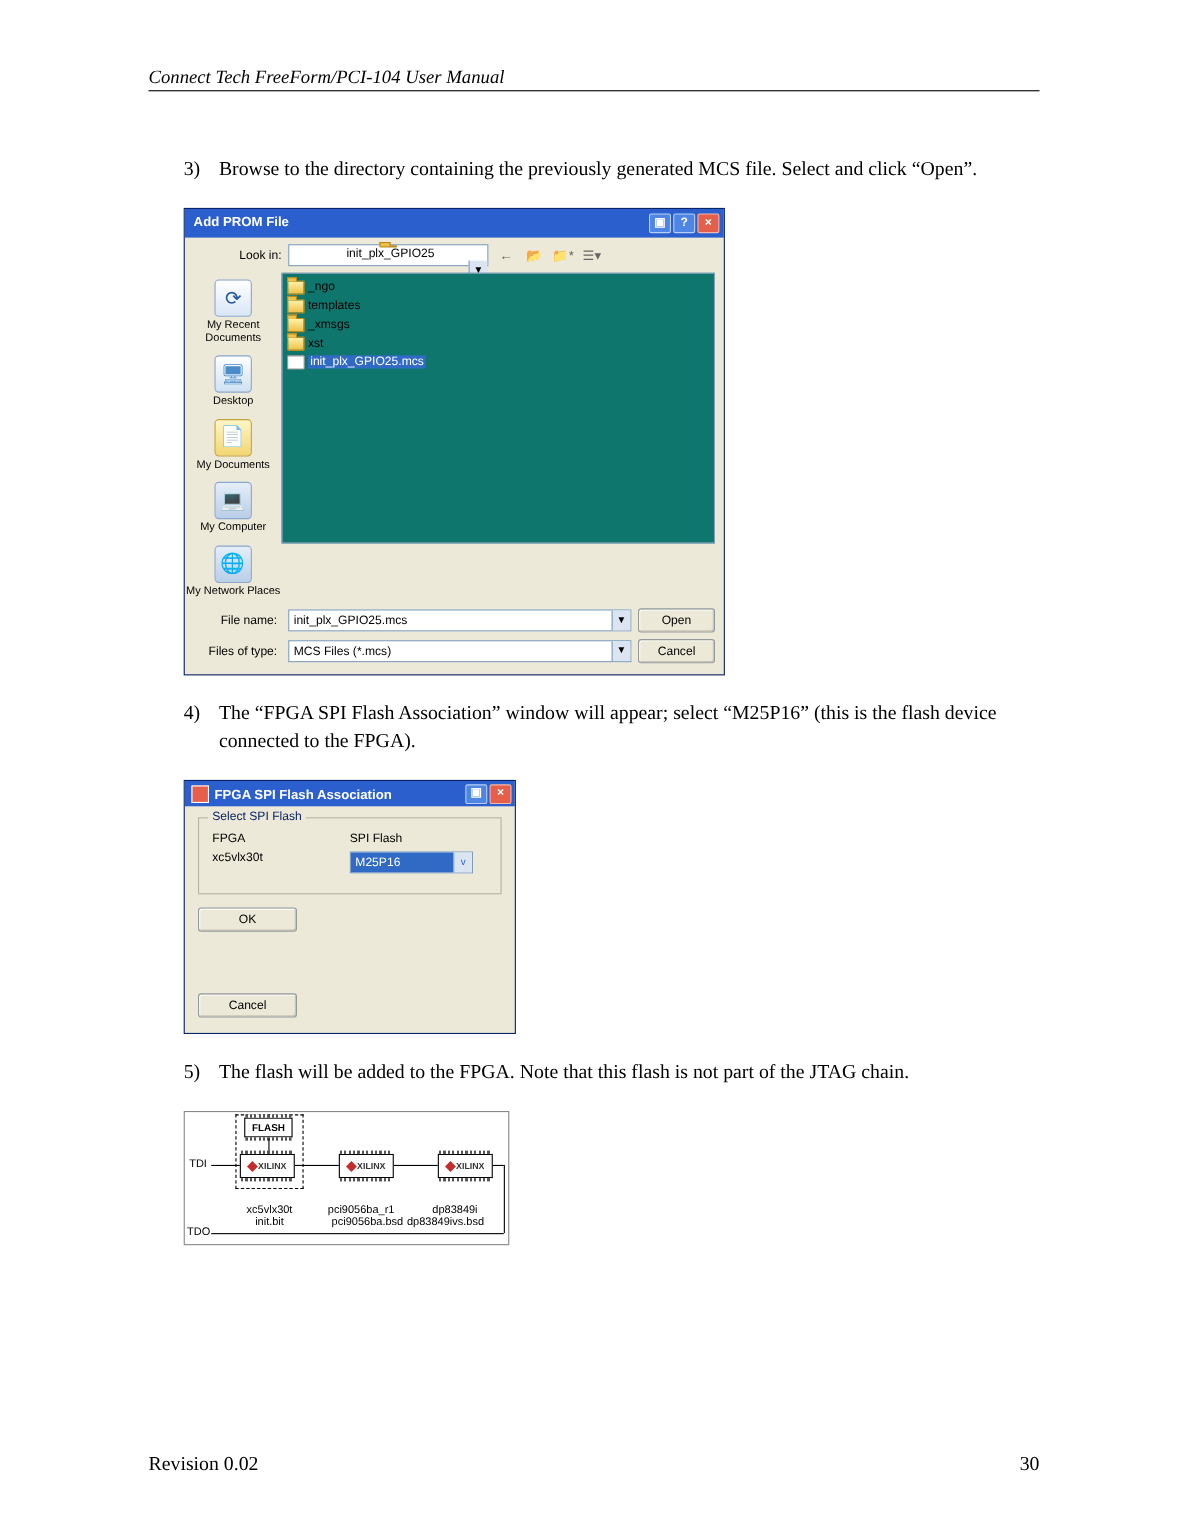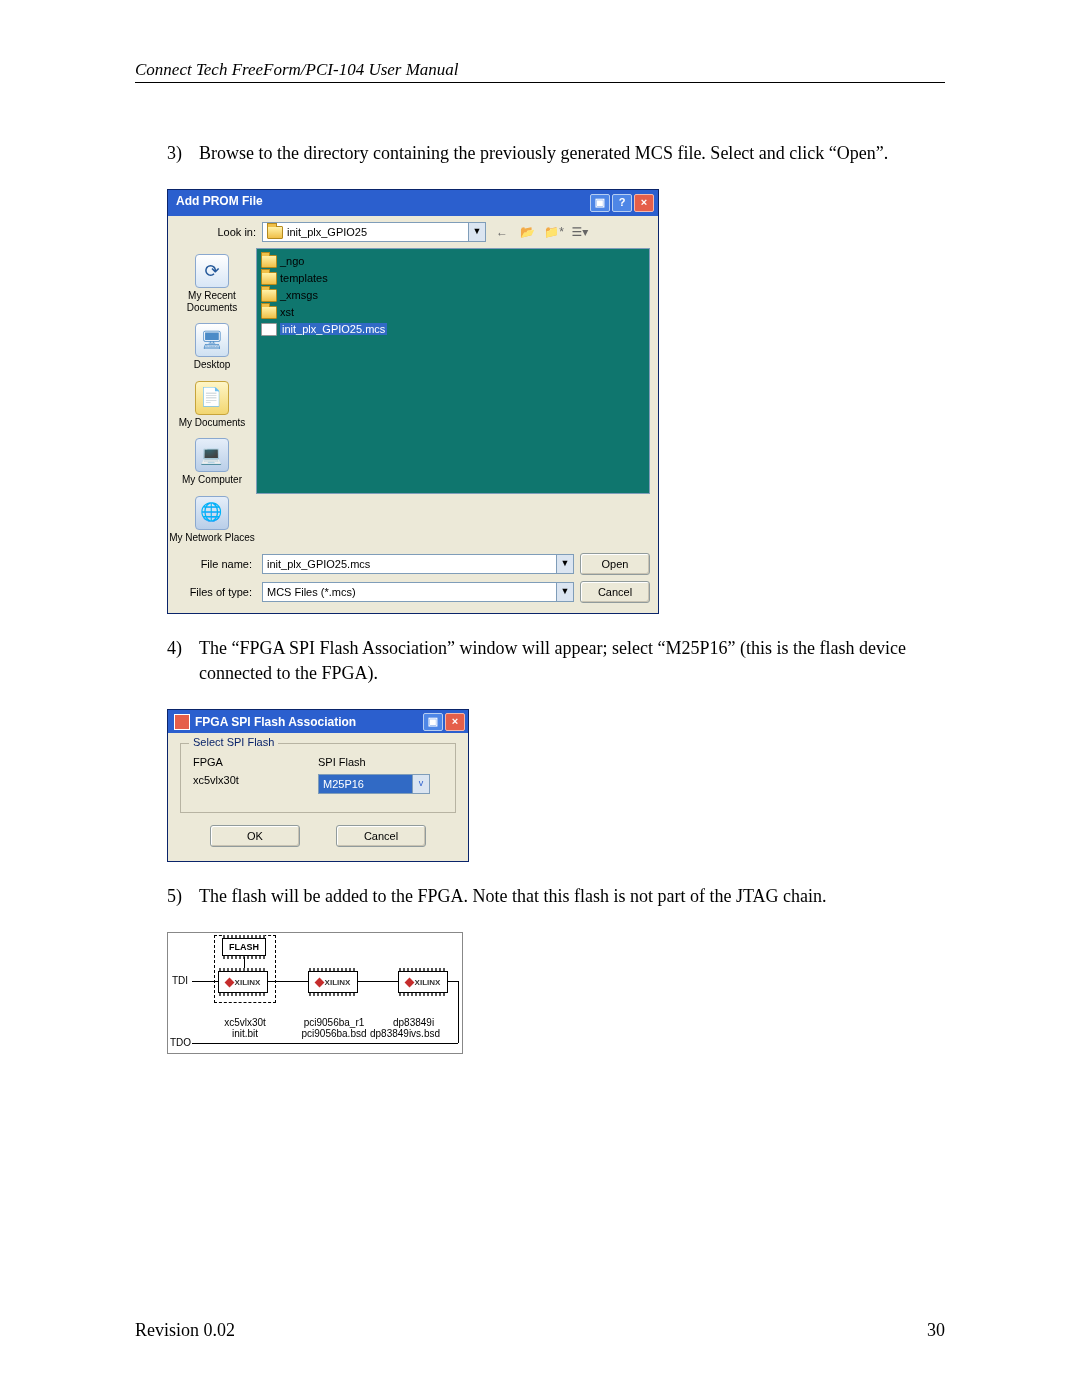--- a/index.html
+++ b/index.html
@@ -80,21 +80,21 @@
   .dlg1-toolbar {
     display: flex; align-items: center;
     padding: 6px 8px 6px 0;
   }
   .dlg1-toolbar .lbl { width: 88px; text-align: right; padding-right: 6px; }
   .dlg1-toolbar .combo {
     display: flex; align-items: center;
     border: 1px solid #7f9db9; background: #fff;
     height: 20px; box-sizing: border-box;
   }
-  .dlg1-toolbar .combo.lookin { width: 224px; padding-left: 4px; }
+  .dlg1-toolbar .combo.lookin { width: 182px; padding-left: 4px; flex-direction: column; }
   .dlg1-toolbar .combo .folder-ic {
     width: 14px; height: 11px; margin-right: 4px;
     background: linear-gradient(#fff2a8, #f0c048);
     border: 1px solid #b58a1e; border-radius: 1px;
     position: relative;
   }
   .dlg1-toolbar .combo .folder-ic::before {
     content: ""; position: absolute; left: -1px; top: -4px;
     width: 8px; height: 3px; background: #f0c048; border: 1px solid #b58a1e; border-bottom: none;
   }
@@ -228,22 +228,23 @@
   }
   .fs-select .val {
     flex: 1; background: #316ac5; color: #fff; padding: 0 4px; line-height: 18px;
   }
   .fs-select .ddarrow {
     width: 16px; height: 18px; background: #dbe5f1;
     border-left: 1px solid #7f9db9;
     text-align: center; line-height: 16px; font-size: 9px; color: #2b5fce;
   }
   .dlg2-btnrow {
-    display: flex; gap: 36px; justify-content: center;
+    display: flex; gap: 56px; justify-content: center;
     margin-top: 12px;
+    flex-direction: column;
   }
   .dlg2-btnrow .winbtn { width: 90px; }
 
   
   .jtag {
     width: 294px; height: 120px;
     margin: 0 0 0 32px;
     border: 1px solid #888;
     position: relative;
     font-family: Tahoma, Arial, sans-serif;
@@ -436,21 +437,21 @@
         <span class="xlogo"></span>
         <span>XILINX</span>
       </div>
     <div class="chip xil" style="top:38px; left:230px;">
         <span class="xlogo"></span>
         <span>XILINX</span>
       </div>
 
     <div class="lbl" style="top:84px; left:50px; text-align:center; width:54px;">xc5vlx30t</div>
     <div class="lbl" style="top:95px; left:50px; text-align:center; width:54px;">init.bit</div>
-    <div class="lbl" style="top:84px; left:130px; text-align:center; width:72px;">pci9056ba_r1</div>
+    <div class="lbl" style="top:84px; left:130px; text-align:left; width:72px;">pci9056ba_r1</div>
     <div class="lbl" style="top:95px; left:125px; text-align:center; width:82px;">pci9056ba.bsd</div>
     <div class="lbl" style="top:84px; left:225px; text-align:left; width:62px;">dp83849i</div>
     <div class="lbl" style="top:95px; left:197px; text-align:center; width:80px;">dp83849ivs.bsd</div>
   </div>
 
   <div class="footer">
     <span>Revision 0.02</span>
     <span>30</span>
   </div>
 </div>

